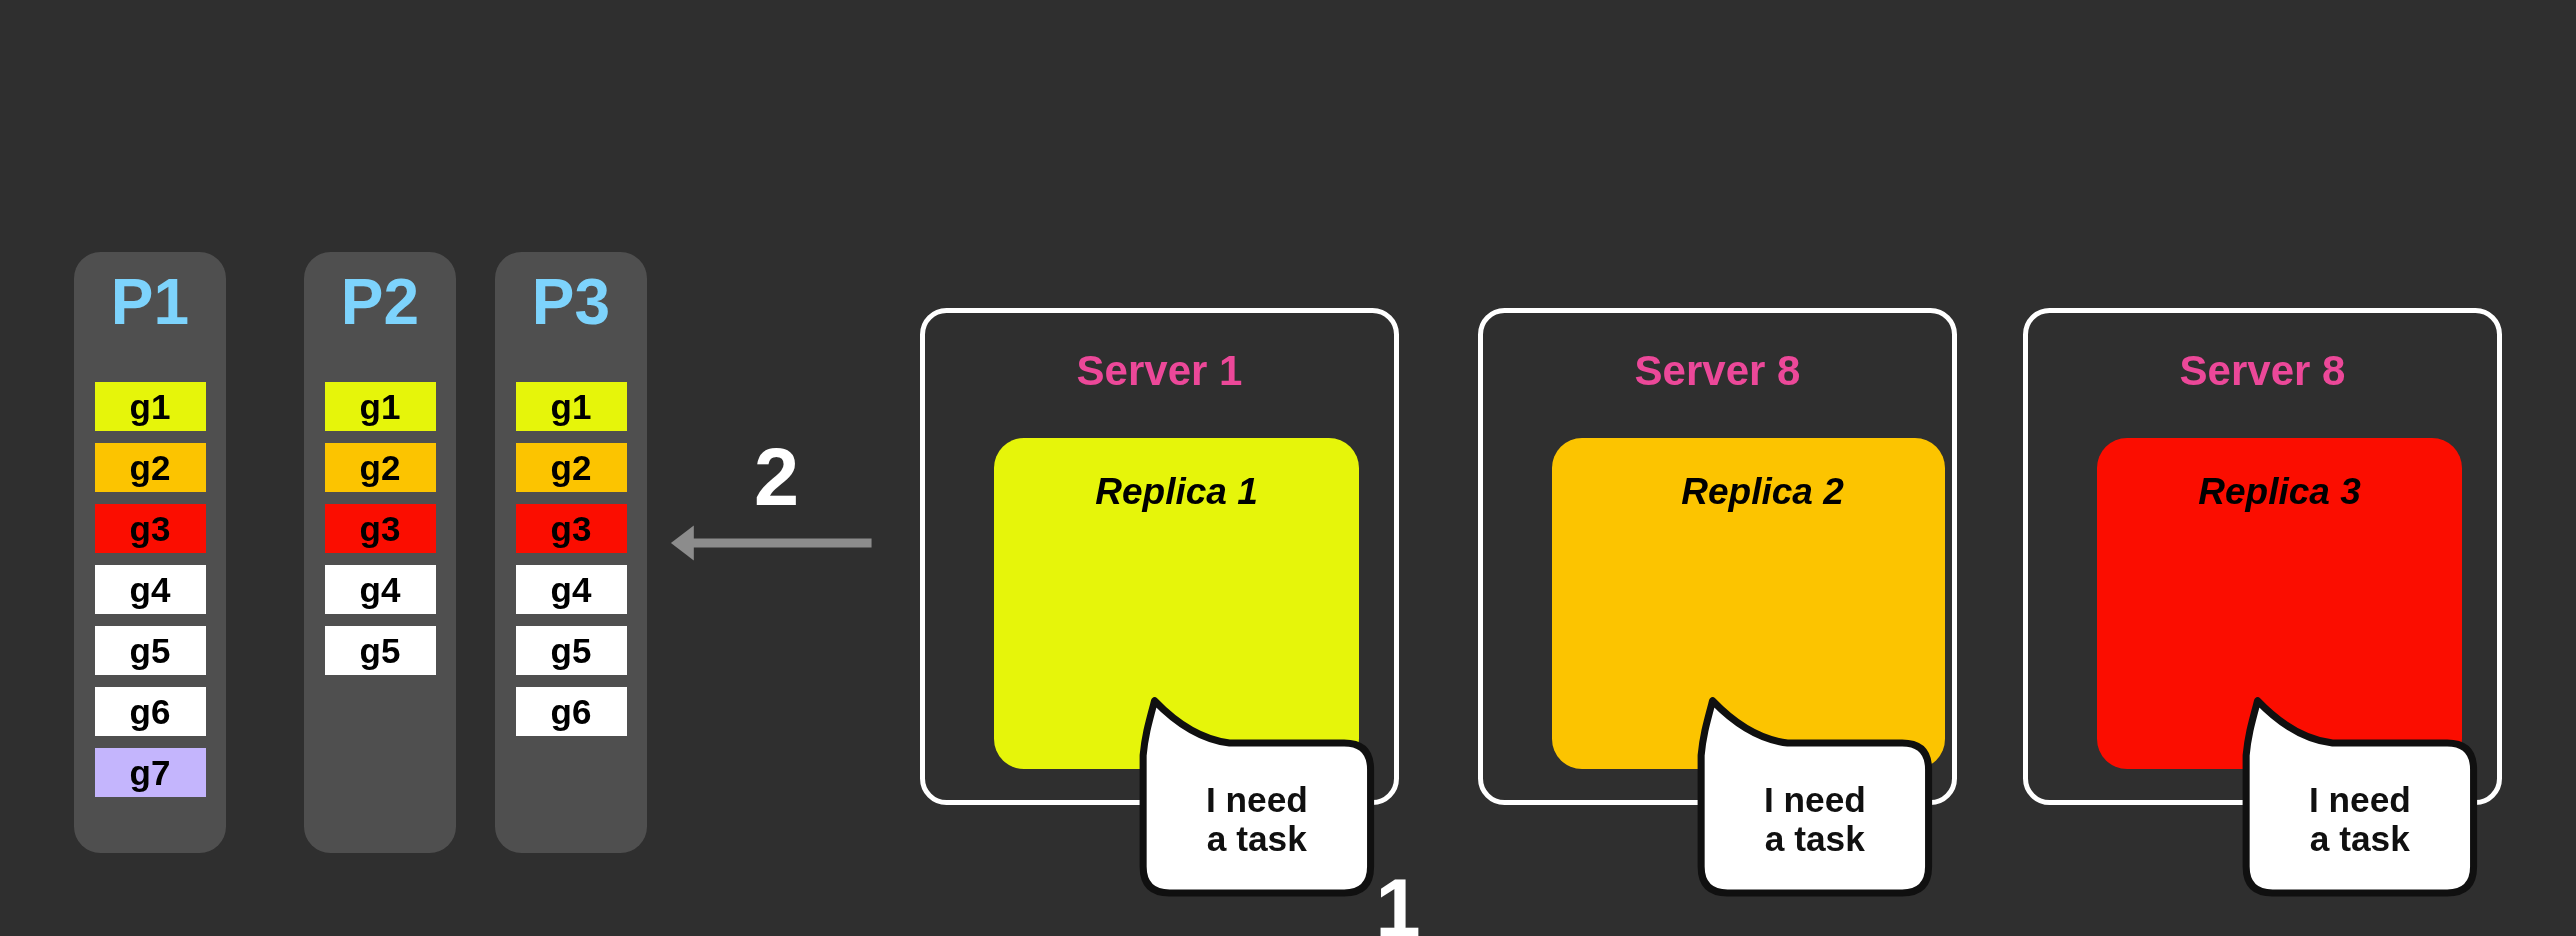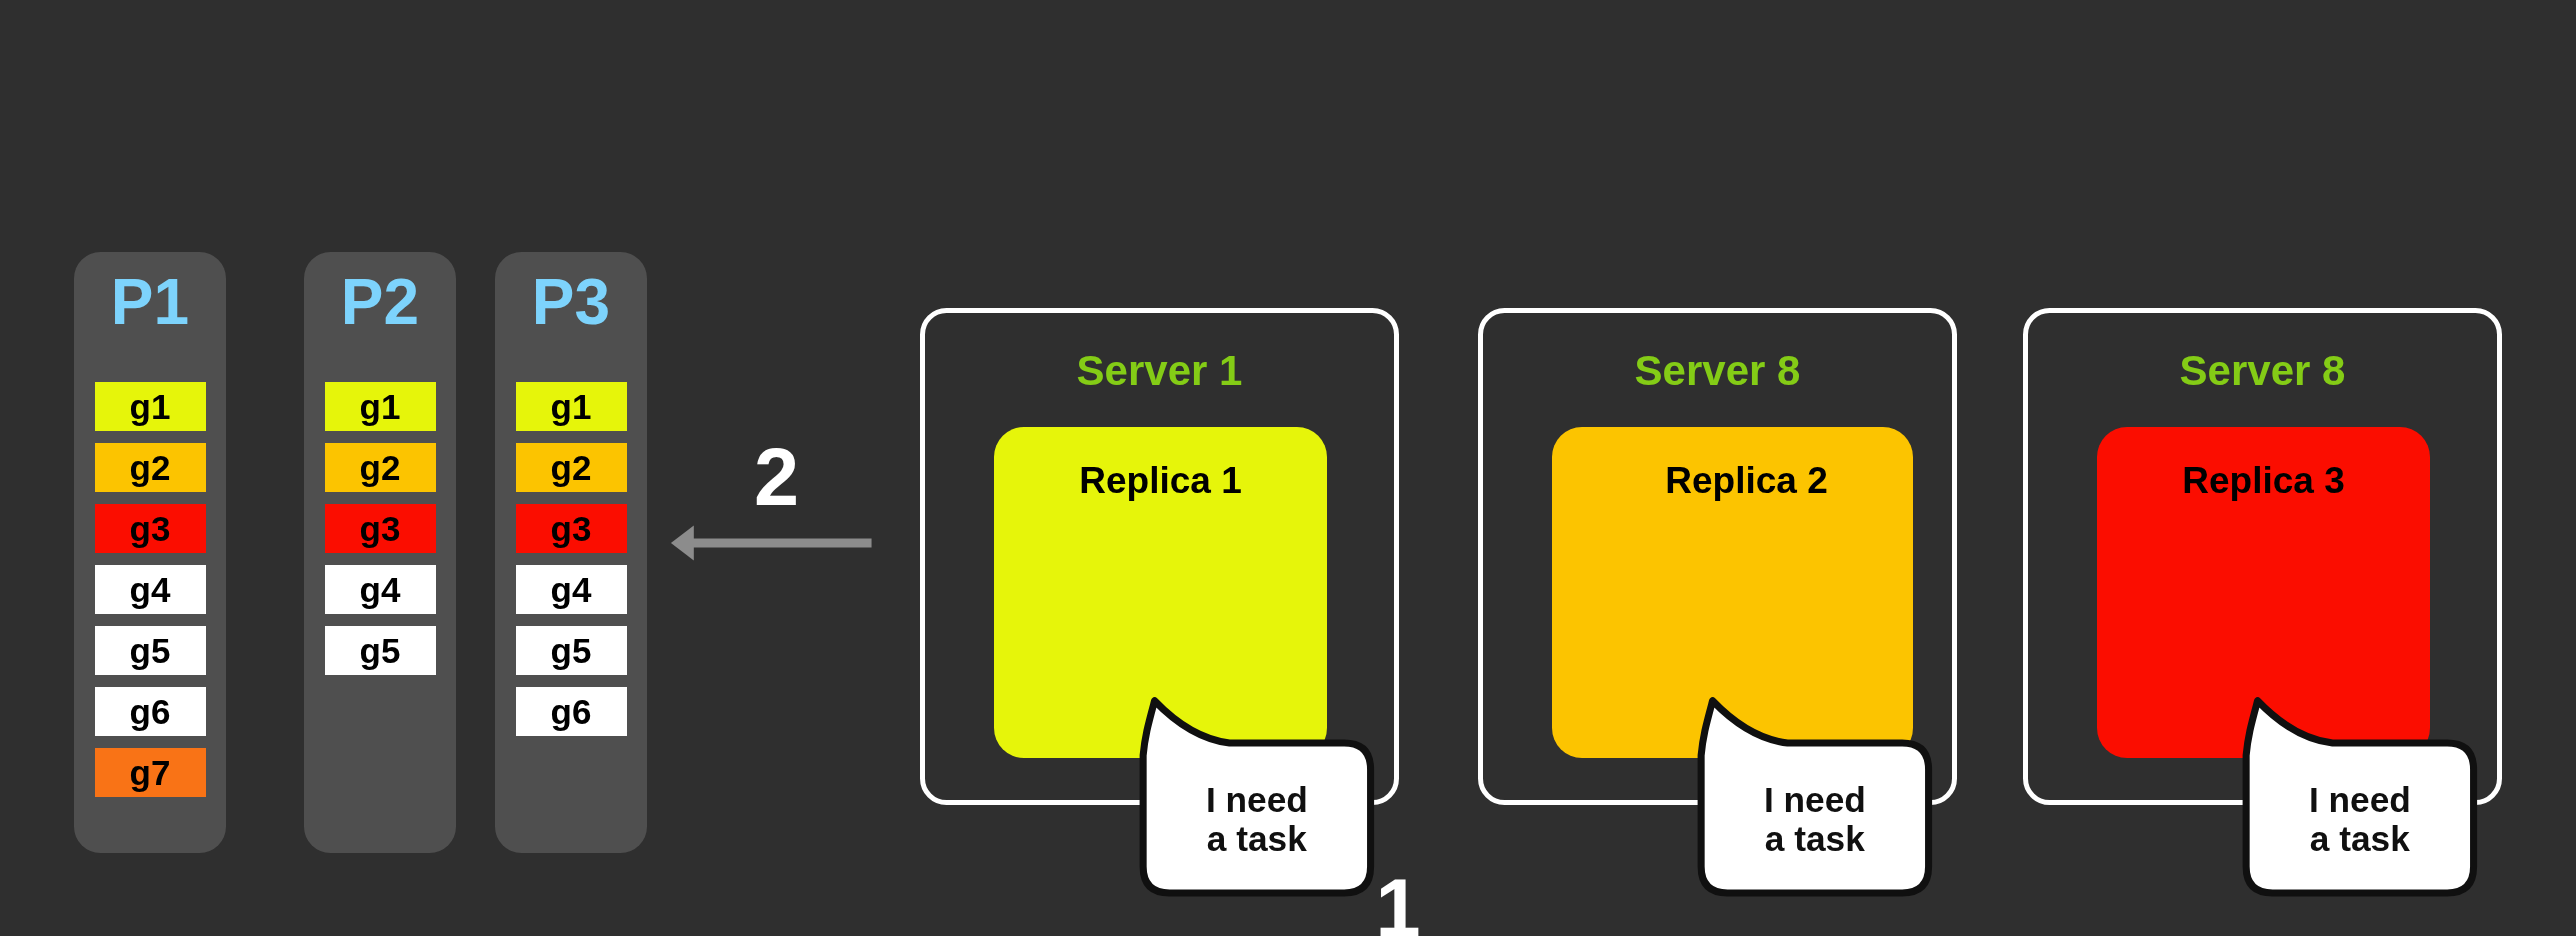--- a/index.html
+++ b/index.html
@@ -10,22 +10,22 @@
   }
   
   .partition{position:absolute;top:252px;width:152px;height:601px;border-radius:26.5px;}
   .p-label{padding-top:17.7px;text-align:center;font-size:64px;font-weight:bold;color:#7dd3fc;line-height:1;}
   .cells{position:absolute;top:130px;left:0;right:0;display:flex;flex-direction:column;align-items:center;gap:12px;}
   .cell{width:111px;height:49px;display:flex;align-items:center;justify-content:center;
         font-size:35px;font-weight:bold;color:#000;line-height:1;}
   
   .server{position:absolute;top:308px;width:479px;height:497px;border:5.3px solid #FFFFFF;
           border-radius:26.5px;box-sizing:border-box;}
-  .s-label{margin-top:37px;text-align:center;font-size:42px;font-weight:600;color:#84cc16;line-height:1;}
-  .replica{position:absolute;left:69px;top:114px;width:333px;height:331px;border-radius:30px;}
+  .s-label{margin-top:37px;text-align:center;font-size:42px;font-weight:600;color:#ec4899;line-height:1;}
+  .replica{position:absolute;left:69px;top:125px;width:365px;height:331px;border-radius:30px;font-style:italic;}
   .r-label{padding-top:35px;text-align:center;font-size:37px;font-weight:bold;color:#000;line-height:1;}
   
   .bubble{position:absolute;top:699px;overflow:visible;}
   .bubble text{font-family:"Liberation Sans",sans-serif;font-size:40px;font-weight:bold;
                text-anchor:middle;fill:#101010;}
   
   .arrow{position:absolute;overflow:visible;}
   .step-num{position:absolute;color:#FFFFFF;font-size:81px;font-weight:bold;text-align:center;line-height:1;}
 </style>
 </head>
@@ -35,21 +35,21 @@
 
   <div class="partition" style="left: 74px; background-color: rgb(79, 79, 79);">
     <div class="p-label">P1</div>
     <div class="cells">
       <div class="cell" style="background-color: rgb(230, 245, 10);">g1</div>
       <div class="cell" style="background-color: rgb(252, 196, 0);">g2</div>
       <div class="cell" style="background-color: rgb(251, 13, 0);">g3</div>
       <div class="cell" style="background-color: rgb(255, 255, 255);">g4</div>
       <div class="cell" style="background-color: rgb(255, 255, 255);">g5</div>
       <div class="cell" style="background-color: rgb(255, 255, 255);">g6</div>
-      <div class="cell" style="background-color: #f97316;">g7</div>
+      <div class="cell" style="background-color: #c4b5fd;">g7</div>
     </div>
   </div>
 
   <div class="partition" style="left: 292px; background-color: rgb(79, 79, 79); margin-left: 12px;">
     <div class="p-label">P2</div>
     <div class="cells">
       <div class="cell" style="background-color: rgb(230, 245, 10);">g1</div>
       <div class="cell" style="background-color: rgb(252, 196, 0);">g2</div>
       <div class="cell" style="background-color: rgb(251, 13, 0);">g3</div>
       <div class="cell" style="background-color: rgb(255, 255, 255);">g4</div>

